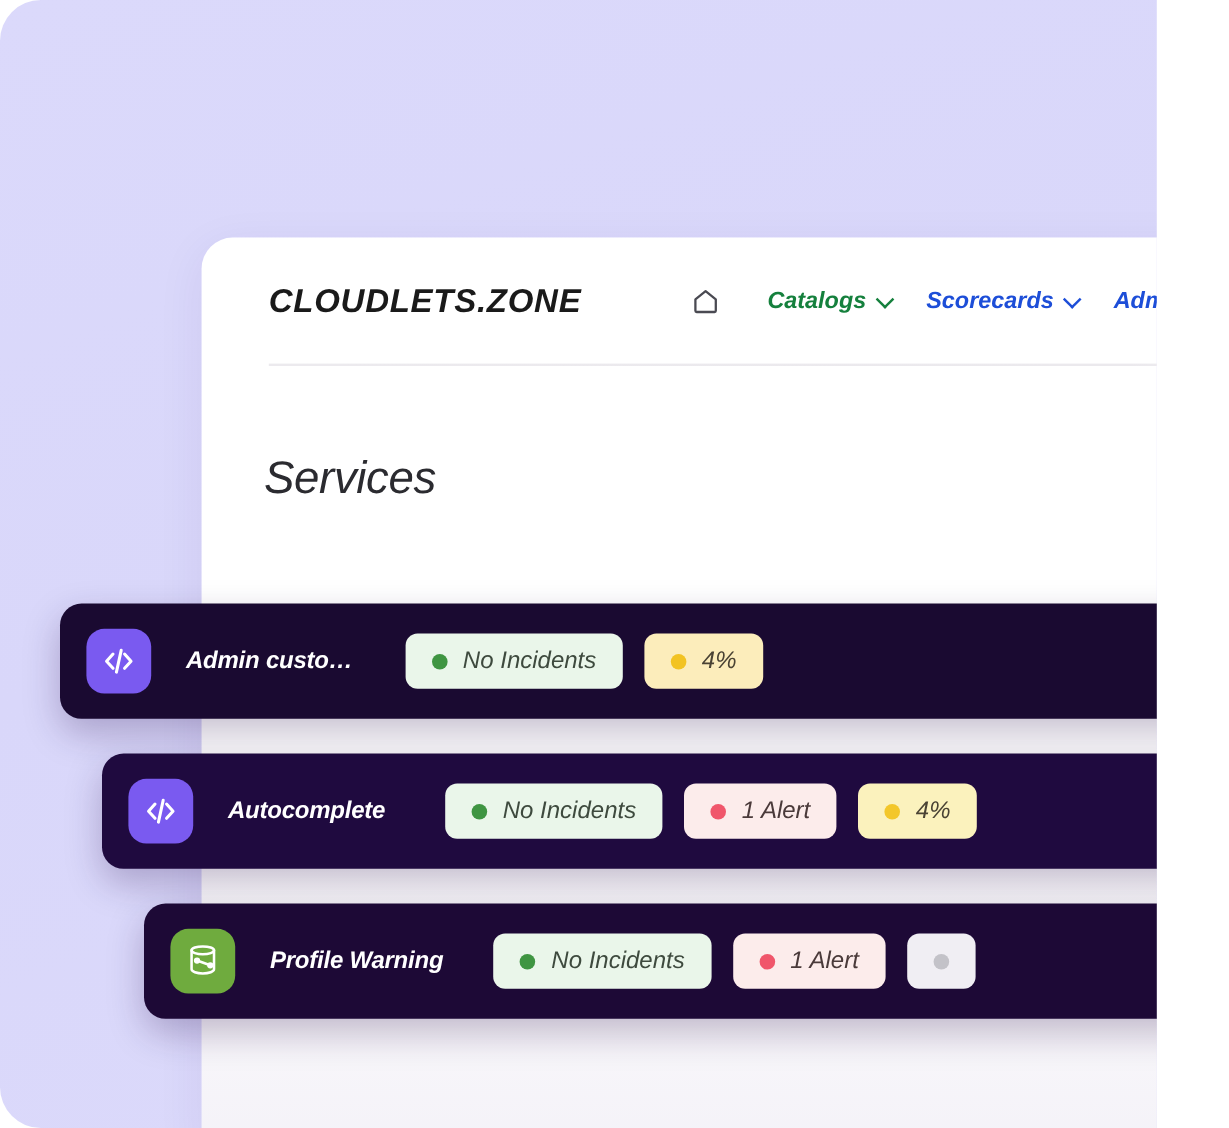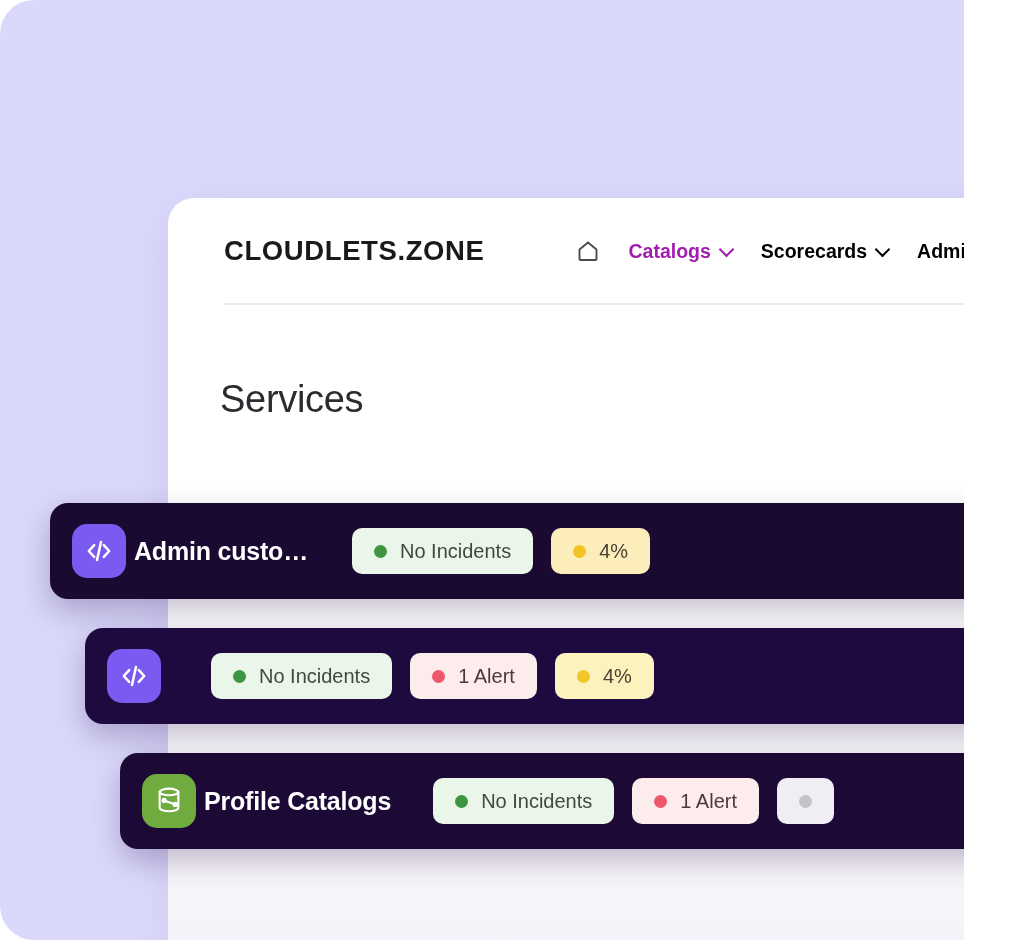--- a/index.html
+++ b/index.html
@@ -10,20 +10,21 @@
     overflow: hidden;
     font-family: "Liberation Sans", sans-serif;
   }
 
   #stage {
     position: relative;
     width: 964px;
     height: 940px;
     background: #ffffff;
     overflow: hidden;
+    font-style: italic;
   }
 
   
   #backdrop {
     position: absolute;
     left: 0; top: 0;
     width: 1024px;
     height: 940px;
     background: linear-gradient(160deg, #dbd9fb 0%, #d9d7fa 45%, #dcdafb 100%);
     border-radius: 34px 0 0 34px;
@@ -68,24 +69,24 @@
     margin-left: 92px;
     white-space: nowrap;
   }
 
   .nav-item {
     display: flex;
     align-items: center;
     gap: 9px;
     font-size: 19.5px;
     font-weight: 600;
-    color: #000000;
+    color: #1d4ed8;
     cursor: pointer;
   }
-  .nav-item.active { color: #a21caf; }
+  .nav-item.active { color: #15803d; margin-left: 11px; }
 
   .home-icon { display: block; }
 
   .chev {
     display: inline-block;
     width: 13px;
     height: 13px;
     position: relative;
     top: -2px;
   }
@@ -143,23 +144,23 @@
     display: flex;
     align-items: center;
     justify-content: center;
   }
   .svc-icon.code   { background: #7a5af0; }
   .svc-icon.bucket { background: #6fab3e; }
 
   .svc-name {
     flex: 0 0 auto;
     color: #ffffff;
-    font-size: 25px;
+    font-size: 20px;
     font-weight: 600;
-    margin-left: 8px;
+    margin-left: 29px;
     letter-spacing: -0.2px;
   }
 
   .badges {
     display: flex;
     align-items: flex-start;
     gap: 18px;
     margin-left: 44px;
   }
 
@@ -267,20 +268,21 @@
         </div>
       </div>
       <div class="svc-card" id="card-1">
         <div class="svc-icon code">
           <svg width="34" height="34" viewBox="0 0 24 24" fill="none" stroke="#ffffff" stroke-width="1.8" stroke-linecap="round" stroke-linejoin="round">
             <path d="M8.6 7.8 4.8 12l3.8 4.2"></path>
             <path d="M15.4 7.8 19.2 12l-3.8 4.2"></path>
             <path d="M13.4 5.6 10.6 18.4"></path>
           </svg>
         </div>
+        <div class="svc-name">Autocomplete</div>
         <div class="badges">
           <div class="badge green">
             <span class="dot"></span>
             <span>No Incidents</span>
           </div>
           <div class="badge red">
             <span class="dot"></span>
             <span>1 Alert</span>
           </div>
           <div class="badge yellow2">
@@ -292,21 +294,21 @@
       <div class="svc-card" id="card-2">
         <div class="svc-icon bucket">
           <svg width="34" height="34" viewBox="0 0 24 24" fill="none" stroke="#ffffff" stroke-width="1.5" stroke-linecap="round" stroke-linejoin="round">
             <ellipse cx="12" cy="5.6" rx="6.6" ry="2.3"></ellipse>
             <path d="M5.4 5.6v11.2c0 1.3 3 2.4 6.6 2.4s6.6-1.1 6.6-2.4V5.6"></path>
             <path d="M8.6 11.6 16.4 14.4"></path>
             <circle cx="8.6" cy="11.6" r="1.1"></circle>
             <circle cx="16.4" cy="14.4" r="1.1"></circle>
           </svg>
         </div>
-        <div class="svc-name">Profile Catalogs</div>
+        <div class="svc-name">Profile Warning</div>
         <div class="badges">
           <div class="badge green">
             <span class="dot"></span>
             <span>No Incidents</span>
           </div>
           <div class="badge red">
             <span class="dot"></span>
             <span>1 Alert</span>
           </div>
           <div class="badge grey">

